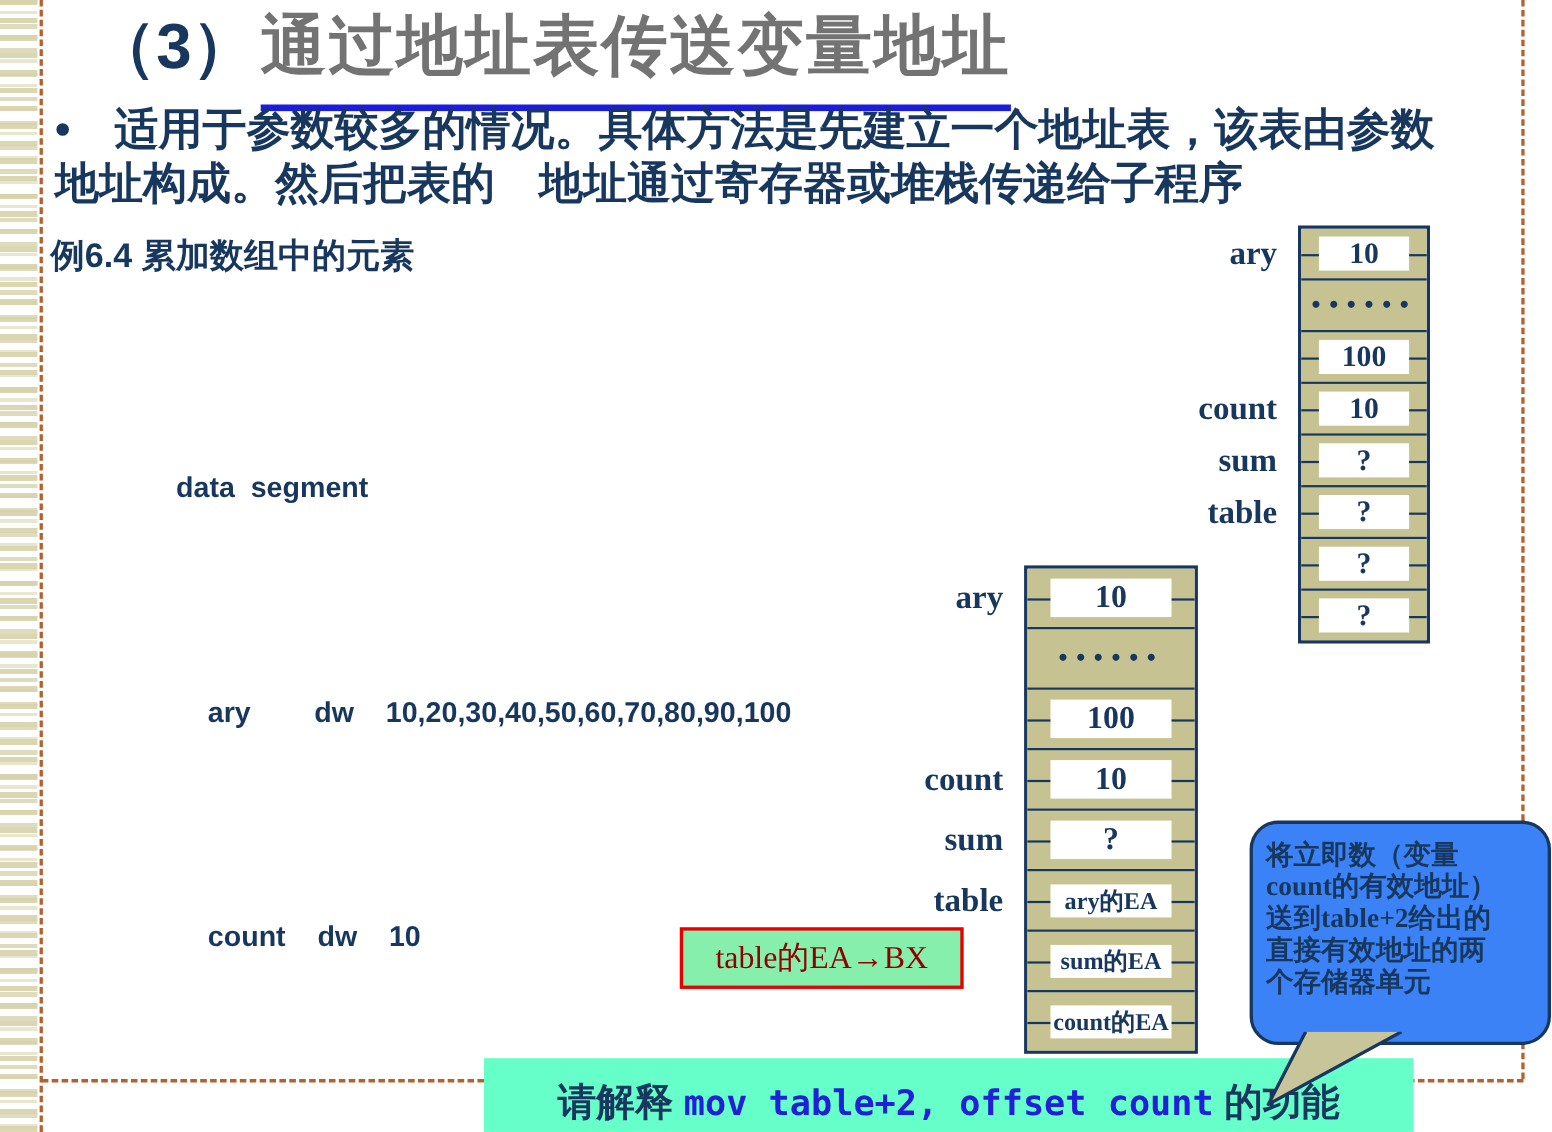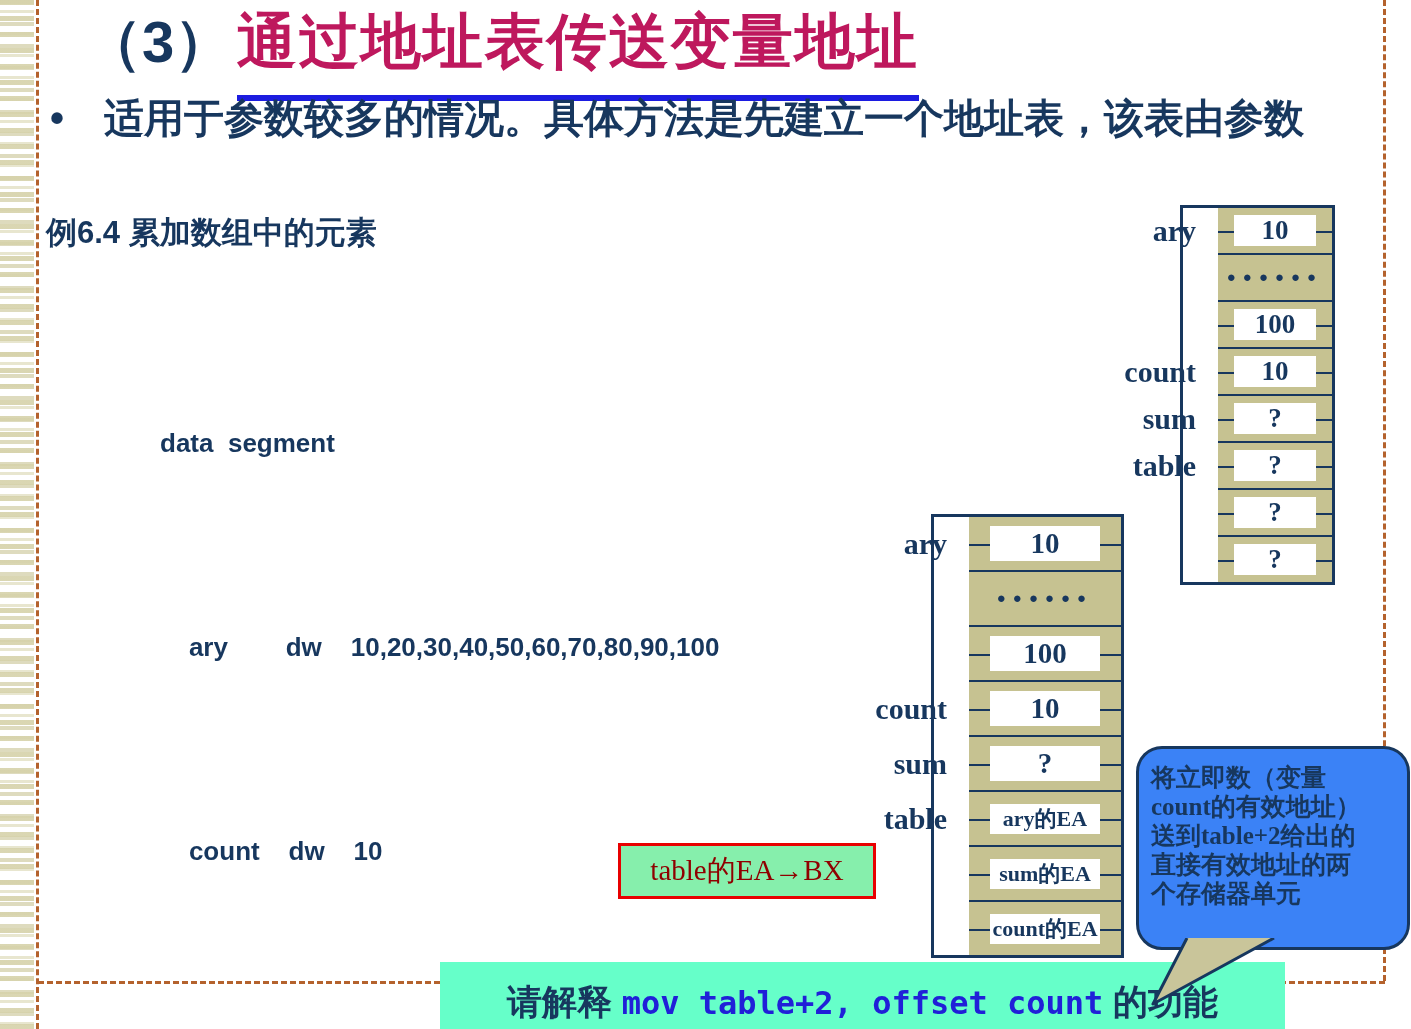--- a/index.html
+++ b/index.html
@@ -15,34 +15,34 @@
       repeating-linear-gradient(to bottom, #dedbbe 0 4px, #ffffff 4px 10px, #e8e6cf 10px 13px, #ffffff 13px 22px);
   }
   
   .dash{position:absolute;z-index:0;}
   .dash-left{left:36px;top:0;height:100%;width:0;border-left:3px dashed #b4622d;}
   .dash-right{left:1383px;top:0;height:981px;width:0;border-left:3px dashed #b4622d;}
   .dash-bottom{left:38px;top:981px;width:1347px;height:0;border-top:3px dashed #b4622d;}
 
   .title{position:absolute;left:84px;top:2px;white-space:nowrap;font-weight:bold;z-index:1;}
   .title .pre{color:#17375e;font-size:58px;}
-  .title .main{color:#be185d;font-size:60px;letter-spacing:2px;border-bottom:6px solid #1c1ce0;padding-bottom:20px;}
+  .title .main{color:#737373;font-size:60px;letter-spacing:2px;border-bottom:6px solid #1c1ce0;padding-bottom:20px;}
 
   .para{position:absolute;left:50px;top:94px;width:1345px;color:#17375e;font-weight:bold;
         font-size:40px;line-height:49px;z-index:1;}
   .para-line{white-space:pre;}
 
   .example{position:absolute;left:46px;top:212px;color:#17375e;font-weight:bold;font-size:31px;z-index:1;}
 
   .code{position:absolute;left:95px;top:256px;font-size:26px;font-weight:bold;line-height:34px;
         white-space:pre;z-index:1;}
   .code .k{color:#17375e;}
 
   
-  .mem{position:absolute;border:3px solid #17375e;z-index:1;padding-left:35px;}
+  .mem{position:absolute;border:3px solid #17375e;z-index:1;}
   .mem-top{left:1180px;top:205px;width:114px;}
   .mem-mid{left:931px;top:514px;width:152px;}
   .mem-row{position:relative;background:#c6c291;display:flex;align-items:center;justify-content:center;}
   .mem-top .mem-row{height:45px;}
   .mem-mid .mem-row{height:53px;}
   .mem-row + .mem-row{border-top:2px solid #17375e;}
   .mem-tick{position:absolute;left:0;right:0;top:50%;border-top:2px solid #17375e;}
   .mem-value{position:relative;background:#ffffff;width:72%;text-align:center;
              font-family:"Liberation Serif",serif;font-weight:bold;color:#17375e;}
   .mem-top .mem-value{font-size:27px;line-height:31px;}
@@ -78,20 +78,21 @@
 
 <div class="title">
   <span class="pre">（3）</span>
   <span class="main">通过地址表传送变量地址</span>
 </div>
 
 <div class="para">
 
     <div class="para-line">•　适用于参数较多的情况。具体方法是先建立一个地址表，该表由参数</div>
 
+    <div class="para-line">地址构成。然后把表的　地址通过寄存器或堆栈传递给子程序</div>
   </div>
 
 <div class="example">例6.4  累加数组中的元素</div>
 
 <div class="code">
   
 
     <div class="code-line">
       <span class="k">   data  segment</span>
     </div>

